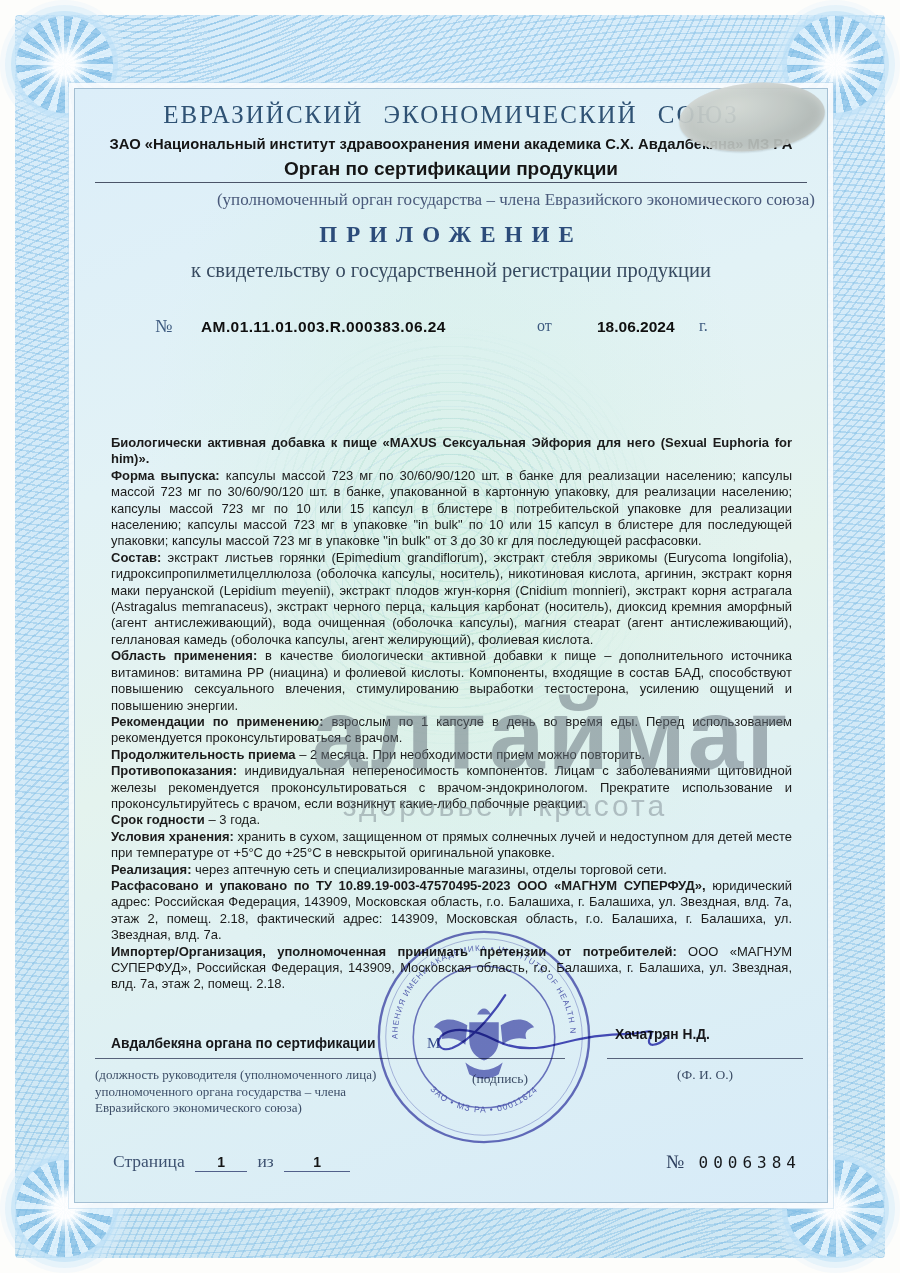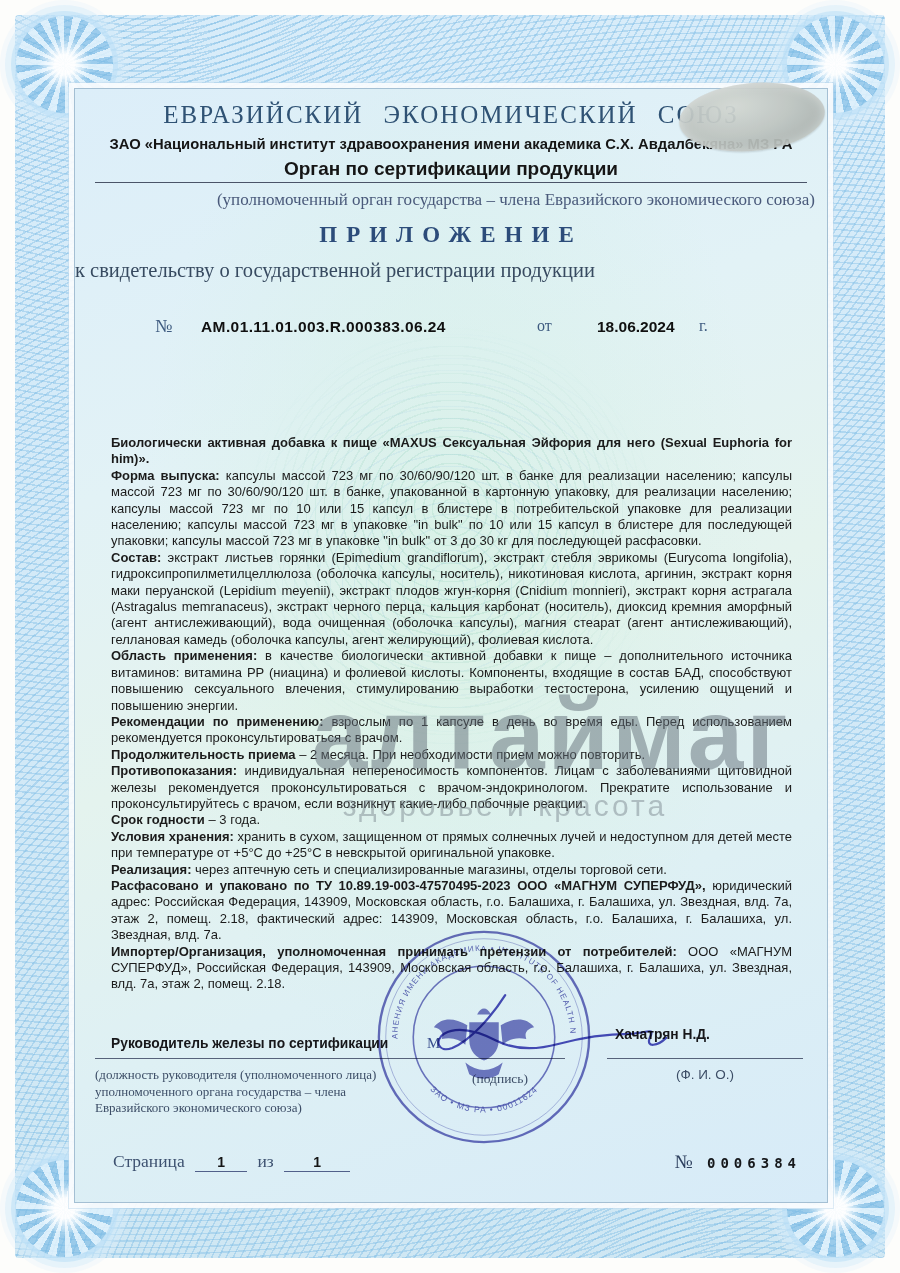--- a/index.html
+++ b/index.html
@@ -42,21 +42,21 @@
   
   .union-title{left:0;right:0;top:12px;text-align:center;font-family:"Liberation Serif",serif;
     font-size:25px;color:#2f5274;letter-spacing:2px;word-spacing:12px;}
   .org1{left:0;right:0;top:47px;text-align:center;font-size:14.8px;font-weight:bold;color:#151515;}
   .org2{left:0;right:0;top:69px;text-align:center;font-size:19px;font-weight:bold;color:#151515;}
   .header-rule{left:20px;right:20px;top:93px;border-top:1.3px solid #4a5468;}
   .org-caption{left:0;right:12px;top:101px;text-align:right;font-family:"Liberation Serif",serif;
     font-size:17px;color:#49597a;}
   .doc-title{left:0;right:0;top:133px;text-align:center;font-family:"Liberation Serif",serif;
     font-weight:bold;font-size:23px;letter-spacing:9px;color:#2c4c7a;}
-  .doc-subtitle{left:0;right:0;top:170px;text-align:left;font-family:"Liberation Serif",serif;
+  .doc-subtitle{left:0;right:0;top:170px;text-align:center;font-family:"Liberation Serif",serif;
     font-size:20.5px;color:#374a60;}
 
   
   .nr-sign{left:80px;top:227px;font-family:"Liberation Serif",serif;font-size:18px;color:#3e5b80;}
   .nr-number{left:126px;top:229px;font-weight:bold;font-size:15.5px;color:#101010;letter-spacing:.4px;}
   .nr-from{left:462px;top:228px;font-family:"Liberation Serif",serif;font-size:16px;color:#3e5b80;}
   .nr-date{left:522px;top:229px;font-weight:bold;font-size:15.5px;color:#101010;}
   .nr-year{left:624px;top:228px;font-family:"Liberation Serif",serif;font-size:16px;color:#3e5b80;}
 
   
@@ -68,21 +68,21 @@
   .sig-left-title{left:36px;top:947px;font-size:13.8px;font-weight:bold;color:#17171a;z-index:2;}
   .sig-name{left:540px;top:938px;font-size:13.8px;font-weight:bold;color:#17171a;}
   .sig-line{top:969px;border-top:1.2px solid #56627a;}
   .sig-line.left{left:20px;width:470px;}
   .sig-line.right{left:532px;width:196px;}
   .sig-left-caption{left:20px;top:978px;width:292px;font-family:"Liberation Serif",serif;
     font-size:13px;line-height:1.28;color:#3c4d66;}
   .sig-caption-sign{left:350px;top:982px;width:150px;text-align:center;
     font-family:"Liberation Serif",serif;font-size:13.5px;color:#3c4d66;}
   .sig-caption-name{left:565px;top:978px;width:130px;text-align:center;
-    font-family:Liberation Sans, sans-serif;font-size:13.5px;color:#3c4d66;}
+    font-family:Liberation Serif, serif;font-size:13.5px;color:#3c4d66;}
   .mp-letter{left:352px;top:946px;font-family:"Liberation Serif",serif;font-size:15px;color:#3a4f8f;}
 
   .stamp{left:296px;top:835px;width:226px;height:226px;mix-blend-mode:multiply;opacity:.92;z-index:5;}
   .s-ring{fill:none;stroke:#4649ad;stroke-width:2.4;opacity:.85;}
   .s-ring.thin{stroke-width:.8;opacity:.5;}
   .s-ring.mid{stroke-width:1.6;opacity:.8;}
   .s-ringtext{font-size:8.2px;fill:#4347a8;letter-spacing:1.1px;opacity:.9;
     font-family:"Liberation Sans",sans-serif;}
   .s-ringtext.bottom{font-size:8.8px;}
   .s-emblem{fill:#4649ad;opacity:.78;}
@@ -96,21 +96,21 @@
     color:rgba(116,126,136,.45);z-index:9;pointer-events:none;}
 
   
   .footer-left{left:38px;top:1062px;font-family:"Liberation Serif",serif;font-size:17.5px;color:#3d5170;}
   .f-num{display:inline-block;min-width:52px;text-align:center;border-bottom:1.6px solid #51608a;
     font-family:"Liberation Sans",sans-serif;font-size:14px;font-weight:bold;color:#151515;
     margin:0 6px;padding-bottom:1px;}
   .f-num.wide{min-width:66px;}
   .footer-right{right:26px;top:1062px;}
   .serial-sign{font-family:"Liberation Serif",serif;font-size:19px;color:#2d3f5e;margin-right:10px;}
-  .serial-digits{font-family:"DejaVu Sans Mono",monospace;font-size:14px;letter-spacing:5px;color:#16181b;font-weight:bold;}
+  .serial-digits{font-family:"DejaVu Sans Mono",monospace;font-size:16px;letter-spacing:5px;color:#16181b;}
 </style>
 </head>
 <body>
 
 <div class="page">
   <div class="border-band"></div>
   <div class="rosette tl"></div>
   <div class="rosette tr"></div>
   <div class="rosette bl"></div>
   <div class="rosette br"></div>
@@ -142,21 +142,21 @@
         <p><b>Рекомендации по применению:</b> взрослым по 1 капсуле в день во время еды. Перед использованием рекомендуется проконсультироваться с врачом.</p>
         <p><b>Продолжительность приема</b> – 2 месяца. При необходимости прием можно повторить.</p>
         <p><b>Противопоказания:</b> индивидуальная непереносимость компонентов. Лицам с заболеваниями щитовидной железы рекомендуется проконсультироваться с врачом-эндокринологом. Прекратите использование и проконсультируйтесь с врачом, если возникнут какие-либо побочные реакции.</p>
         <p><b>Срок годности</b> – 3 года.</p>
         <p><b>Условия хранения:</b> хранить в сухом, защищенном от прямых солнечных лучей и недоступном для детей месте при температуре от +5°C до +25°C в невскрытой оригинальной упаковке.</p>
         <p><b>Реализация:</b> через аптечную сеть и специализированные магазины, отделы торговой сети.</p>
         <p><b>Расфасовано и упаковано по ТУ 10.89.19-003-47570495-2023 ООО «МАГНУМ СУПЕРФУД»,</b> юридический адрес: Российская Федерация, 143909, Московская область, г.о. Балашиха, г. Балашиха, ул. Звездная, влд. 7а, этаж 2, помещ. 2.18, фактический адрес: 143909, Московская область, г.о. Балашиха, г. Балашиха, ул. Звездная, влд. 7а.</p>
         <p><b>Импортер/Организация, уполномоченная принимать претензии от потребителей:</b> ООО «МАГНУМ СУПЕРФУД», Российская Федерация, 143909, Московская область, г.о. Балашиха, г. Балашиха, ул. Звездная, влд. 7а, этаж 2, помещ. 2.18.</p>
       </div>
 
-    <div class="sig-left-title">Руководитель железы по сертификации</div>
+    <div class="sig-left-title">Авдалбекяна органа по сертификации</div>
     <span class="mp-letter">М</span>
     <div class="sig-line left"></div>
     <div class="sig-line right"></div>
     <div class="sig-left-caption">(должность руководителя (уполномоченного лица) уполномоченного органа государства – члена Евразийского экономического союза)</div>
     <div class="sig-caption-sign">(подпись)</div>
     <div class="sig-name">Хачатрян Н.Д.</div>
     <div class="sig-caption-name">(Ф. И. О.)</div>
 
     <svg class="stamp" viewBox="0 0 230 230">
       <defs>

